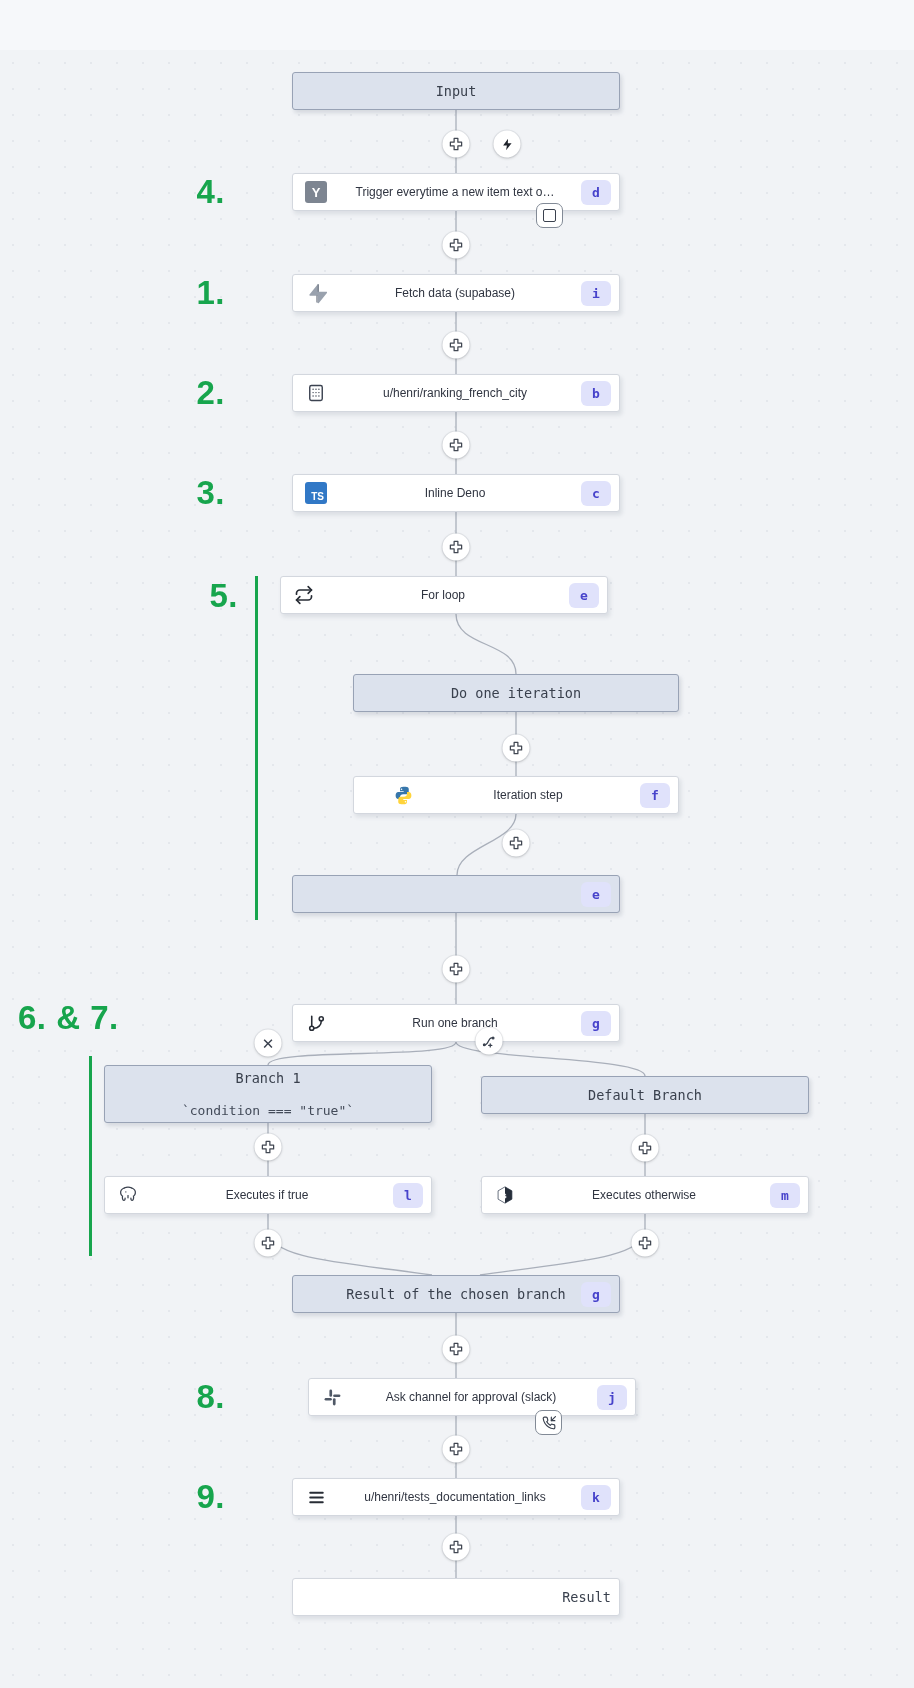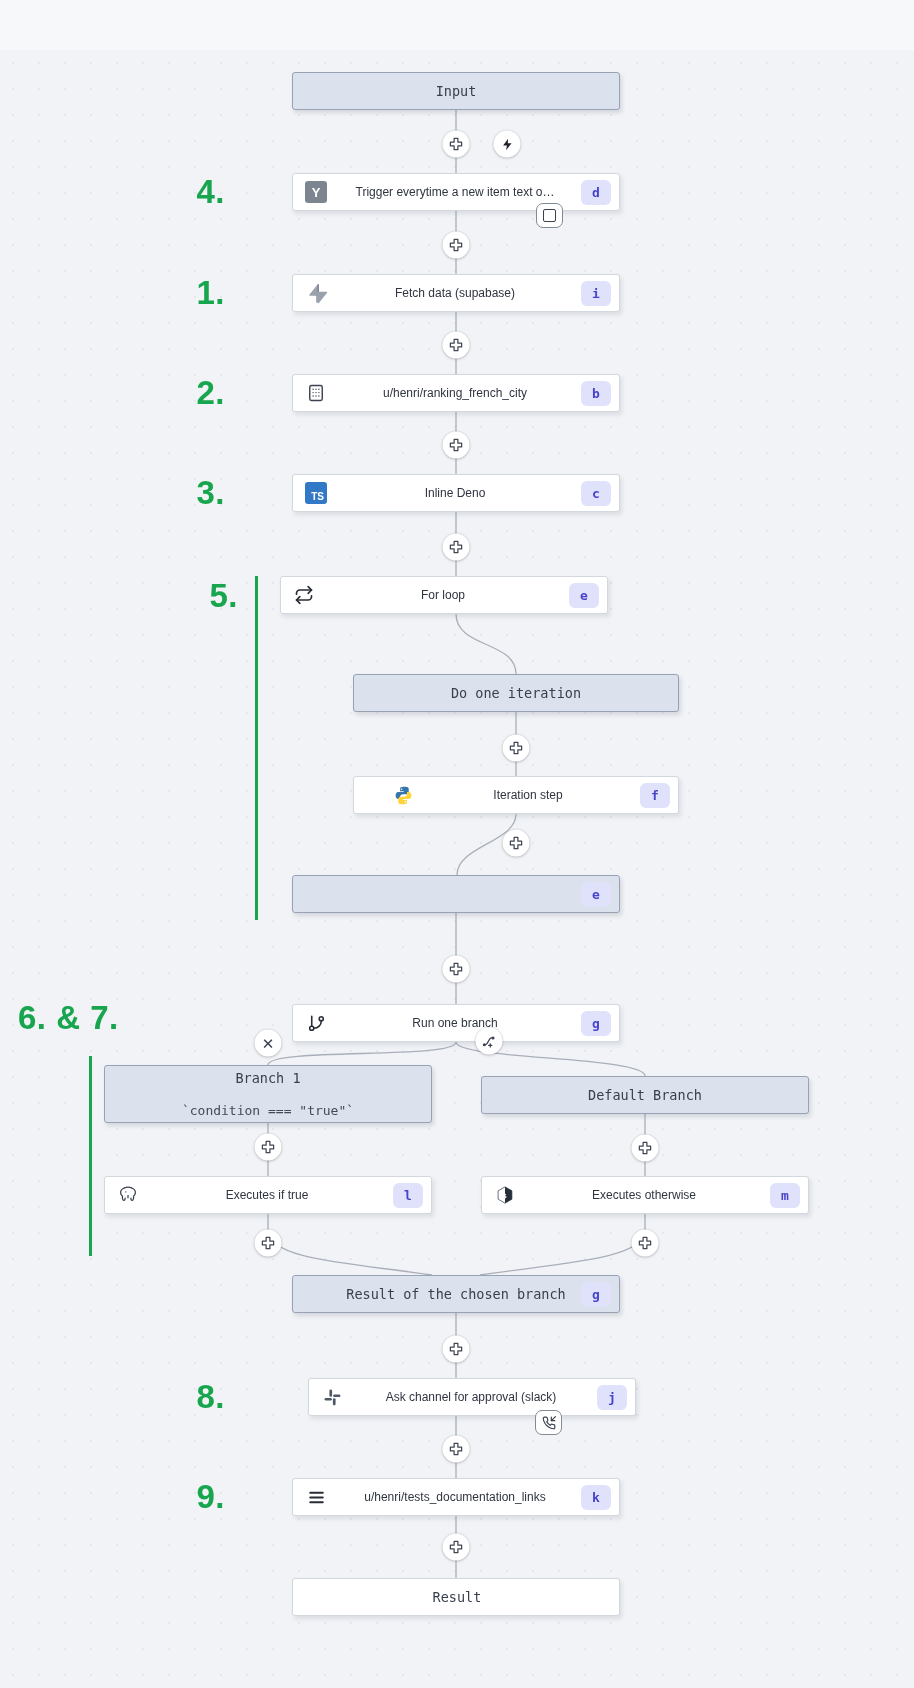--- a/index.html
+++ b/index.html
@@ -278,21 +278,21 @@
 <div class="node" style="left:292px;top:1478px;">
   <span class="nicon">
     <svg width="19" height="19" viewBox="0 0 24 24" fill="none" stroke="#272c35" stroke-width="2.3" stroke-linecap="round">
         <path d="M4 6h16M4 12h16M4 18h16"></path>
       </svg>
   </span>
   <span class="nlabel">u/henri/tests_documentation_links</span>
   <span class="badge">k</span>
 </div>
 
-<div class="node" style="left:292px;top:1578px;justify-content:center;">
+<div class="node" style="left:292px;top:1578px;justify-content:flex-end;">
   <span style="font-family:'DejaVu Sans Mono',monospace;font-size:13.5px;color:#39404d;">Result</span>
 </div>
 
 <div class="circle" style="left:456px;top:144px;">
     <svg width="15" height="15" viewBox="0 0 24 24">
       <path d="M9 3h6v6h6v6h-6v6H9v-6H3V9h6z" fill="#fff" stroke="#414752" stroke-width="2" stroke-linejoin="round"></path>
     </svg>
   </div>
 <div class="circle" style="left:507px;top:144px;">
     <svg width="14" height="14" viewBox="0 0 24 24">

